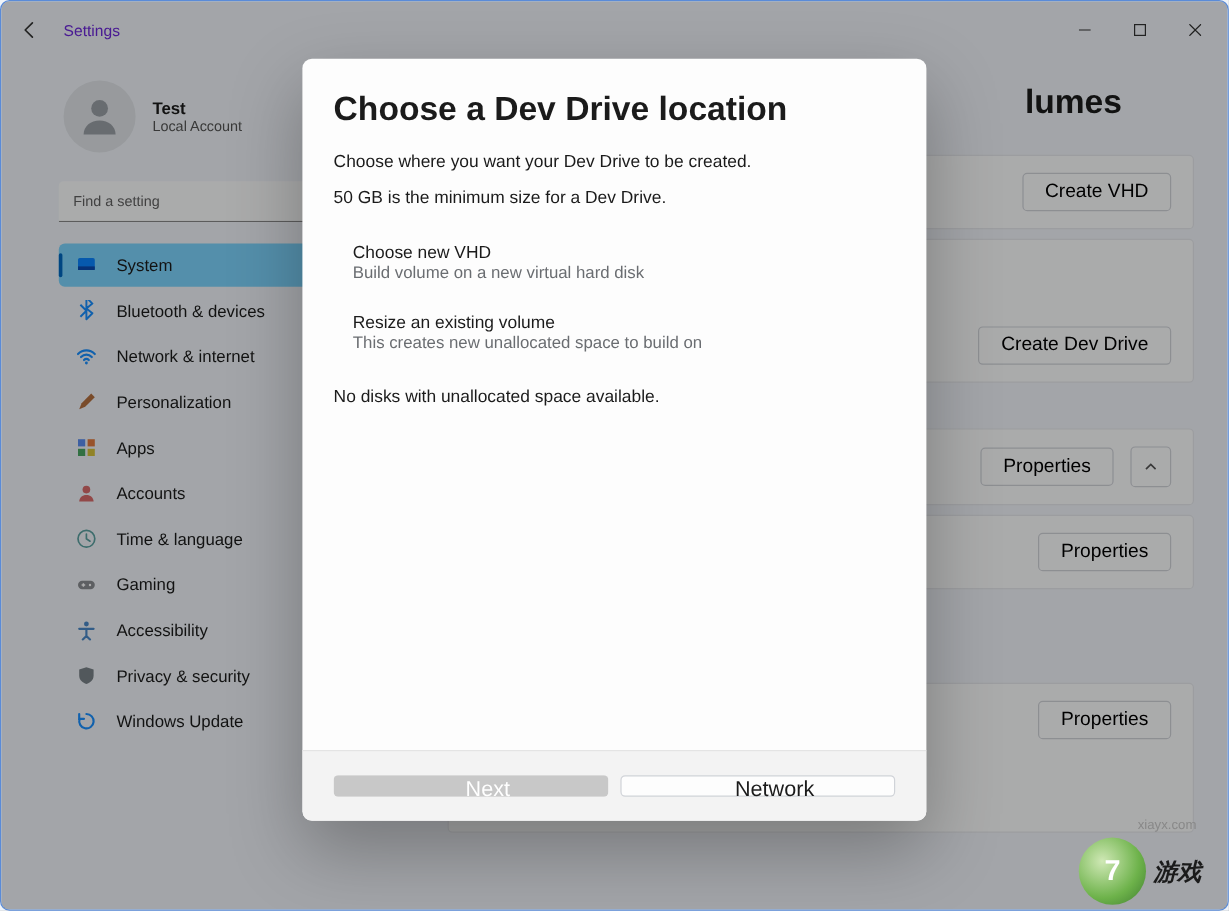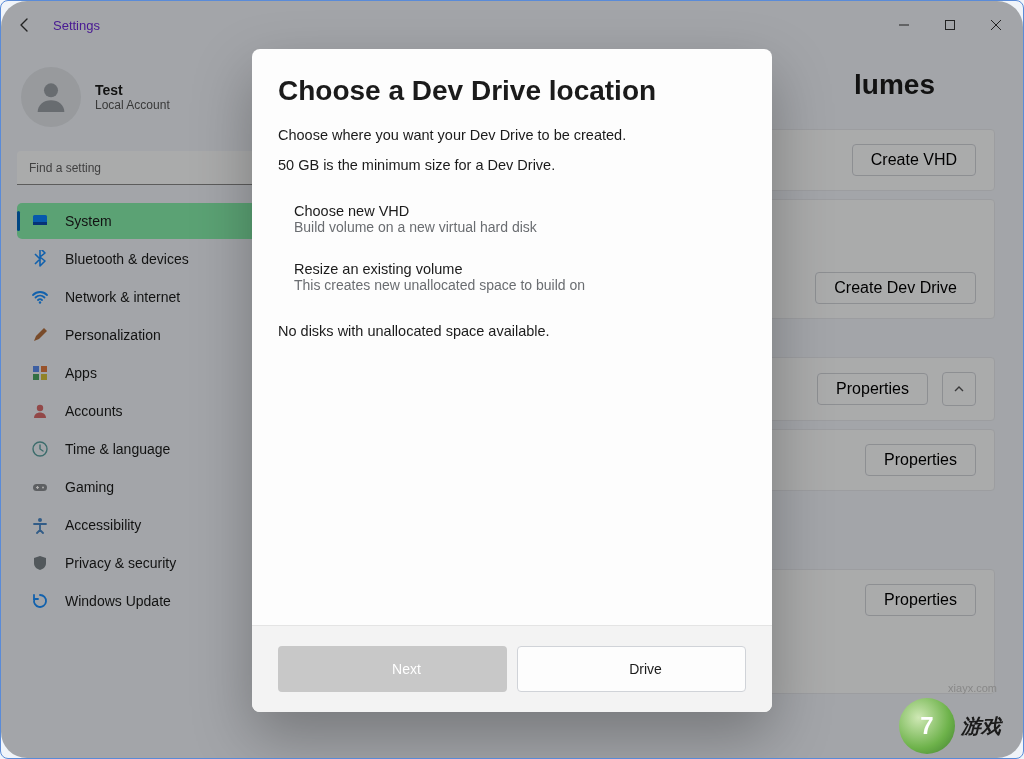--- a/index.html
+++ b/index.html
@@ -6,60 +6,60 @@
   body { width: 1024px; height: 759px; background: #f0f4f9; overflow: hidden; position: relative; border: 1px solid #5a8bd8; border-radius: 8px; }
 
   .titlebar { height: 48px; display: flex; align-items: center; padding: 0 4px; }
   .back-btn { width: 40px; height: 40px; display: flex; align-items: center; justify-content: center; border-radius: 6px; cursor: pointer; }
   .title-text { font-size: 13px; margin-left: 8px; color: #6d28d9; }
   .win-controls { margin-left: auto; display: flex; }
   .win-btn { width: 46px; height: 32px; display: flex; align-items: center; justify-content: center; cursor: pointer; }
 
   .layout { display: flex; height: calc(100% - 48px); }
 
-  .sidebar { width: 300px; padding: 0 4px 0 16px; flex-shrink: 0; }
+  .sidebar { width: 300px; padding: 0 4px 0 16px; flex-shrink: 0; margin-left: 32px; }
   .profile { display: flex; align-items: center; gap: 14px; margin: 18px 0 24px 4px; }
   .avatar { width: 60px; height: 60px; border-radius: 50%; background: #e0e3e8; display: flex; align-items: center; justify-content: center; }
   .avatar svg { width: 40px; height: 40px; }
   .profile-name { font-weight: 600; font-size: 14px; color: #1b1b1b; }
   .profile-sub { font-size: 12px; color: #555; }
 
   .search-box { position: relative; margin: 0 14px 18px 0; }
   .search-box input { width: 100%; height: 34px; border: none; border-bottom: 1.5px solid #888; border-radius: 4px 4px 0 0; background: #fbfcfd; padding: 0 36px 0 12px; font-size: 12px; outline: none; }
   .search-box input::placeholder { color: #606060; }
   .search-ico { position: absolute; right: 10px; top: 8px; color: #555; }
 
   .nav { display: flex; flex-direction: column; gap: 2px; margin-top: 4px; }
   .nav-item { display: flex; align-items: center; gap: 16px; height: 36px; padding: 0 14px; border-radius: 5px; cursor: pointer; font-size: 14px; color: #1b1b1b; position: relative; }
-  .nav-item.active { background: #86efac; }
+  .nav-item.active { background: #7dd3fc; }
   .nav-item.active::before { content: ""; position: absolute; left: 0; top: 8px; bottom: 8px; width: 3px; background: #0067c0; border-radius: 2px; }
   .nav-icon { width: 18px; height: 18px; display: flex; align-items: center; justify-content: center; }
 
   .main { flex: 1; padding: 20px 28px 0 40px; overflow: hidden; }
   .page-heading { font-size: 28px; font-weight: 600; margin-bottom: 28px; color: #1b1b1b; }
   .card { background: #fbfcfd; border: 1px solid #e6e8ec; border-radius: 4px; margin-bottom: 8px; }
   .card-row { display: flex; align-items: center; padding: 14px 18px; gap: 14px; }
   .btn-outline { background: #fbfcfd; border: 1px solid #d0d3d8; border-radius: 4px; padding: 6px 18px; font-size: 16px; cursor: pointer; }
   .expand-btn { width: 34px; height: 34px; display: flex; align-items: center; justify-content: center; border: 1px solid #d0d3d8; border-radius: 4px; cursor: pointer; background: #fbfcfd; }
   .card-row.right { justify-content: flex-end; }
   .sub-lines { padding: 8px 18px 16px 40px; font-size: 14px; color: #444; }
   .sub-lines div { line-height: 1.4; }
 
   
-  .overlay { position: absolute; inset: 0; background: rgba(0,0,0,0.32); display: flex; align-items: flex-start; justify-content: center; padding-top: 48px; border-radius: 26px; }
+  .overlay { position: absolute; inset: 0; background: rgba(0,0,0,0.32); display: flex; align-items: flex-start; justify-content: center; padding-top: 48px; }
   .dialog { width: 520px; background: #fdfdfd; border-radius: 8px; box-shadow: 0 24px 60px rgba(0,0,0,0.28); display: flex; flex-direction: column; overflow: hidden; }
   .dlg-body { padding: 26px 26px 10px; min-height: 576px; }
   .dlg-title { font-size: 28px; font-weight: 600; margin-bottom: 20px; color: #1b1b1b; }
   .dlg-text { font-size: 14.5px; color: #1b1b1b; margin-bottom: 14px; }
   .dlg-option { padding: 10px 16px; margin-bottom: 6px; border-radius: 4px; cursor: pointer; }
   .dlg-opt-title { font-size: 14.5px; color: #1b1b1b; }
   .dlg-opt-sub { font-size: 14px; color: #6a6d71; }
   .dlg-info { font-size: 14.5px; color: #1b1b1b; margin-top: 20px; }
   .dlg-footer { background: #f3f3f3; padding: 20px 26px; display: flex; gap: 10px; border-top: 1px solid #e4e4e4; }
-  .dlg-btn { flex: 1; height: 46px; border-radius: 4px; font-size: 14px; cursor: pointer; border: 1px solid transparent; padding-left: 28px; }
+  .dlg-btn { flex: 1; height: 18px; border-radius: 4px; font-size: 18px; cursor: pointer; border: 1px solid transparent; padding-left: 28px; }
   .dlg-btn.primary { background: #c8c8c8; color: #fff; }
   .dlg-btn.secondary { background: #fdfdfd; border: 1px solid #d0d3d8; color: #1b1b1b; }
 
   .watermark { position: absolute; right: 22px; bottom: 4px; display:flex; align-items:center; gap:6px; font-size: 14px; color: #2a4; pointer-events: none; }
   .watermark .url { position:absolute; right:4px; top:-16px; font-size:11px; color:#888; }
   .wm-ico { width:56px; height:56px; border-radius:50%; background: radial-gradient(circle at 35% 35%, #cfe8b5,#6db24a 60%,#3d7a2f); display:flex; align-items:center; justify-content:center; color:#fff; font-size:24px; font-weight:bold;}
   .wm-txt { font-size:20px; font-weight:700; color:#1b1b1b; font-style: italic;}
 </style>
 </head>
 <body>
@@ -280,21 +280,21 @@
       </div>
       <div class="dlg-option">
         <div class="dlg-opt-title">Resize an existing volume</div>
         <div class="dlg-opt-sub">This creates new unallocated space to build on</div>
       </div>
 
       <div class="dlg-info">No disks with unallocated space available.</div>
     </div>
     <div class="dlg-footer">
       <button class="dlg-btn primary">Next</button>
-      <button class="dlg-btn secondary">Drive</button>
+      <button class="dlg-btn secondary">Network</button>
     </div>
   </div>
 </div>
 
 <div class="watermark">
   <span class="url">xiayx.com</span>
   <span class="wm-ico">7</span>
   <span class="wm-txt">游戏</span>
 </div>
 

